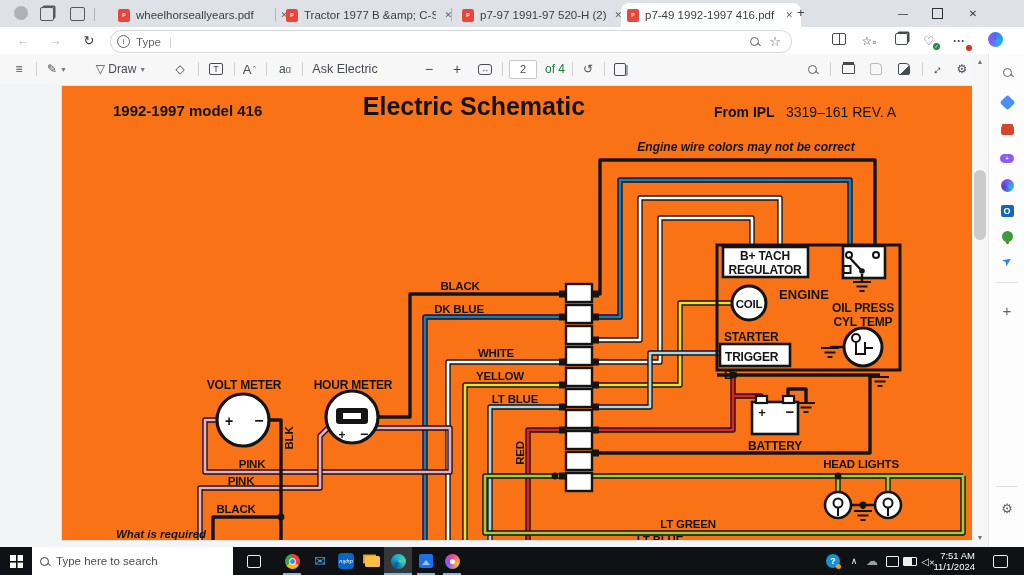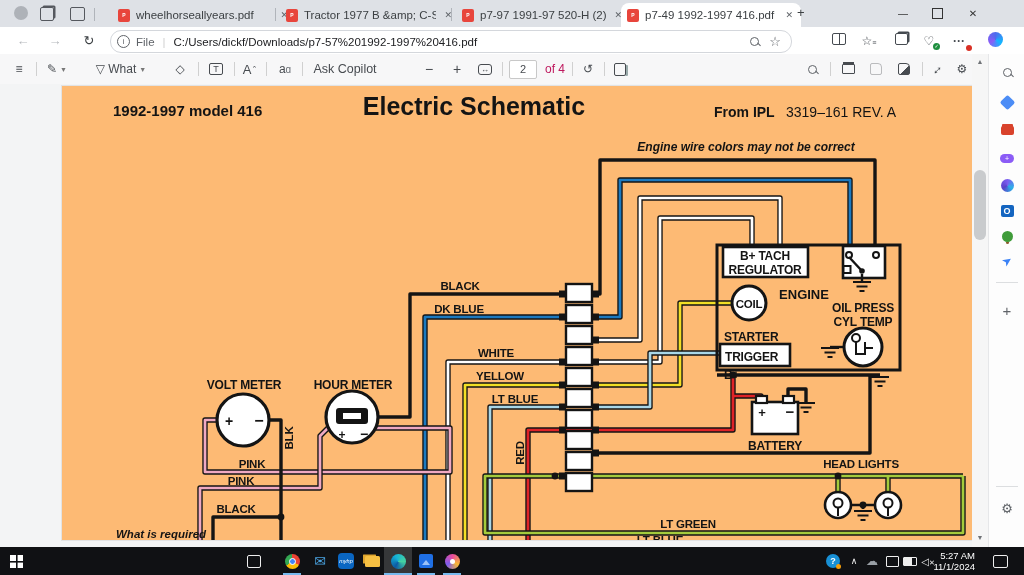--- a/index.html
+++ b/index.html
@@ -27,21 +27,21 @@
   .reddot{position:absolute;right:-2px;bottom:-1px;width:6px;height:6px;background:#d93025;border-radius:50%;}
   .copi{width:15px;height:15px;border-radius:50%;background:conic-gradient(#4f6bed,#12b8ff,#8b5cf6,#4f6bed);display:inline-block;}
   
   #pdfbar{position:absolute;left:0;top:54px;width:988px;height:30px;background:#f7f7f8;border-bottom:1px solid #d9d9d9;font-size:12px;color:#474b50;}
   .pb{position:absolute;top:5px;height:20px;display:flex;align-items:center;justify-content:center;}
   .pbsep{position:absolute;top:8px;width:1px;height:14px;background:#d0d0d0;}
   #pageinput{width:26px;height:17px;border:1px solid #c8c8c8;background:#fff;text-align:center;font-size:11px;line-height:17px;border-radius:2px;}
   .chev{font-size:7px;color:#777;margin-left:3px;}
   
   #content{position:absolute;left:0;top:84px;width:972px;height:463px;background:#f3f4f5;}
-  #page{position:absolute;left:62px;top:2px;width:910px;height:454px;background:#fdba74;box-shadow:0 0 0 1px #e2e3e4;}
+  #page{position:absolute;left:62px;top:2px;width:910px;height:454px;background:#f97316;box-shadow:0 0 0 1px #e2e3e4;}
   svg text{font-family:"Liberation Sans",sans-serif;fill:#141414;}
   .t25b{font-size:25px;font-weight:bold;}
   .t15b{font-size:15px;font-weight:bold;}
   .t14b{font-size:14px;font-weight:bold;}
   .t14{font-size:14px;}
   .t12bi{font-size:12px;font-weight:bold;font-style:italic;}
   .lb{font-size:11.5px;font-weight:bold;letter-spacing:-0.2px;}
   .cb{font-size:12px;font-weight:bold;letter-spacing:-0.2px;}
   .wo{fill:none;stroke:#141414;stroke-width:5.4;stroke-linejoin:round;}
   .wc{fill:none;stroke-width:2.7;stroke-linejoin:round;}
@@ -102,62 +102,61 @@
     </div>
   <div class="winctl" style="left:956px;">✕</div>
 </div>
 
 <div id="addrbar">
   <div class="navbtn" style="left:12px;color:#b6b9bd;">←</div>
   <div class="navbtn" style="left:44px;color:#b6b9bd;">→</div>
   <div class="navbtn" style="left:78px;color:#3c4043;">↻</div>
   <div id="urlpill">
     <span class="pillico" style="width:11px;height:11px;border:1.1px solid #5f6368;border-radius:50%;font-size:8px;line-height:11px;text-align:center;">i</span>
-    <span style="color:#5f6368;">File</span>
+    <span style="color:#5f6368;">Type</span>
     <span style="margin:0 8px;color:#d0d0d0;">|</span>
-    <span>C:/Users/dickf/Downloads/p7-57%201992-1997%20416.pdf</span>
     <span style="margin-left:auto;margin-right:10px;" class="mag"></span>
     <span style="margin-right:10px;color:#5f6368;font-size:13px;">☆</span>
   </div>
   <div class="addrico" style="left:828px;"><span style="width:12px;height:10px;border:1.2px solid #454a50;border-radius:2px;display:inline-block;background:linear-gradient(#454a50,#454a50) 5.5px 0/1.2px 10px no-repeat;"></span></div>
   <div class="addrico" style="left:858px;">☆<span style="font-size:7px;">≡</span></div>
   <div class="addrico" style="left:890px;"><span style="width:11px;height:10px;border:1.2px solid #454a50;border-radius:2px;display:inline-block;box-shadow:2px -2px 0 -0.5px #454a50;"></span></div>
   <div class="addrico" style="left:918px;">♡<span style="position:absolute;right:0;bottom:0;width:7px;height:7px;background:#1e8e3e;border-radius:50%;color:#fff;font-size:5px;line-height:7px;">✓</span></div>
   <div class="addrico" style="left:948px;font-weight:bold;">···<span class="reddot"></span></div>
   <div class="addrico" style="left:984px;"><span class="copi"></span></div>
 </div>
 
 <div id="pdfbar">
   <div class="pb" style="left:10px;width:18px;">≡</div>
   <div class="pbsep" style="left:36px;"></div>
   <div class="pb" style="left:42px;width:30px;">✎<span class="chev">▼</span></div>
-  <div class="pb" style="left:88px;width:66px;">▽&nbsp;<span>What</span><span class="chev">▼</span></div>
+  <div class="pb" style="left:88px;width:66px;">▽&nbsp;<span>Draw</span><span class="chev">▼</span></div>
   <div class="pb" style="left:170px;width:20px;">◇</div>
   <div class="pbsep" style="left:198px;"></div>
   <div class="pb" style="left:206px;width:20px;">
       <span style="border:1.2px solid #474b50;border-radius:2px;font-size:9px;padding:0 3px;">T</span>
     </div>
   <div class="pbsep" style="left:234px;"></div>
   <div class="pb" style="left:240px;width:20px;font-size:13px;">A<span style="font-size:7px;vertical-align:top;">⌃</span></div>
   <div class="pbsep" style="left:266px;"></div>
   <div class="pb" style="left:272px;width:26px;">a<span style="font-size:10px;color:#6a6f75;">ɑ</span></div>
   <div class="pbsep" style="left:302px;"></div>
   <div class="pb" style="left:310px;width:70px;font-size:12.5px;">
-      <span>Ask Copilot</span>
+      <span>Ask Electric</span>
     </div>
   <div class="pb" style="left:420px;width:18px;font-size:14px;">−</div>
   <div class="pb" style="left:448px;width:18px;font-size:14px;">+</div>
   <div class="pb" style="left:475px;width:20px;">
       <span style="border:1.2px solid #474b50;border-radius:3px;font-size:8px;padding:0 2px;">↔</span>
     </div>
   <div class="pbsep" style="left:502px;"></div>
   <div class="pb" style="left:509px;width:28px;">
       <span id="pageinput">2</span>
     </div>
-  <div class="pb" style="left:541px;width:28px;color:#be185d;">of 4</div>
+  <div class="pb" style="left:541px;width:28px;color:#15803d;">of 4</div>
   <div class="pbsep" style="left:572px;"></div>
   <div class="pb" style="left:578px;width:20px;">↺</div>
   <div class="pbsep" style="left:604px;"></div>
   <div class="pb" style="left:610px;width:20px;">
       <span style="width:10px;height:11px;border:1.2px solid #474b50;border-radius:2px;display:inline-block;box-shadow:3px 1px 0 -1px #9aa;"></span>
     </div>
 
   <div class="pb" style="left:802px;width:20px;">
       <span class="mag"></span>
     </div>
@@ -425,20 +424,24 @@
   <div class="sbdiv" style="top:228px;"></div>
   <div class="sbi" style="top:246px;color:#5f6368;font-size:15px;">+</div>
   <div class="sbdiv" style="top:432px;"></div>
   <div class="sbi" style="top:444px;color:#5f6368;font-size:13px;">⚙</div>
 </div>
 
 <div id="taskbar">
   <div class="tki" style="left:0;width:32px;">
     <span style="width:13px;height:13px;background:linear-gradient(#101114,#101114) 6px 0/1.6px 13px no-repeat,linear-gradient(#101114,#101114) 0 6px/13px 1.6px no-repeat,#fff;display:inline-block;"></span>
   </div>
+  <div id="tsearch">
+    <span class="mag" style="border-color:#3c3c3c;"></span>
+    <span class="ph">Type here to search</span>
+  </div>
   <div class="tki" style="left:240px;width:28px;">
       <span style="width:12px;height:11px;border:1.3px solid #eee;border-radius:2px;display:inline-block;"></span>
     </div>
   <div class="tki" style="left:278px;width:28px;">
     <span style="width:15px;height:15px;border-radius:50%;background:conic-gradient(#ea4335 0 33%,#fbbc05 0 66%,#34a853 0 100%);position:relative;display:inline-block;">
         <span style="position:absolute;left:4px;top:4px;width:7px;height:7px;background:#4285f4;border:1.5px solid #fff;border-radius:50%;box-sizing:border-box;"></span>
       </span>
     <span class="underl" style="left:5px;width:18px;"></span>
   </div>
   <div class="tki" style="left:306px;width:28px;">
@@ -477,19 +480,19 @@
   <div class="tki" style="left:882px;width:20px;">
       <span style="width:11px;height:9px;border:1.3px solid #eee;border-radius:1px;display:inline-block;"></span>
     </div>
   <div class="tki" style="left:900px;width:20px;">
       <span style="width:12px;height:7px;border:1.2px solid #eee;border-radius:1px;box-shadow:13px 0 0 -5.5px #eee;background:linear-gradient(90deg,#eee 70%,transparent 70%);display:inline-block;"></span>
     </div>
   <div class="tki" style="left:918px;width:20px;">
       <span class="trayico">◁<span style="font-size:7px;">✕</span></span>
     </div>
   <div id="clock">
-    <div>5:27 AM</div>
+    <div>7:51 AM</div>
     <div>11/1/2024</div>
   </div>
   <div class="tki" style="left:985px;width:30px;">
       <span style="width:13px;height:11px;border:1.3px solid #eee;border-radius:2px;display:inline-block;"></span>
     </div>
 </div>
 
 </body></html>

